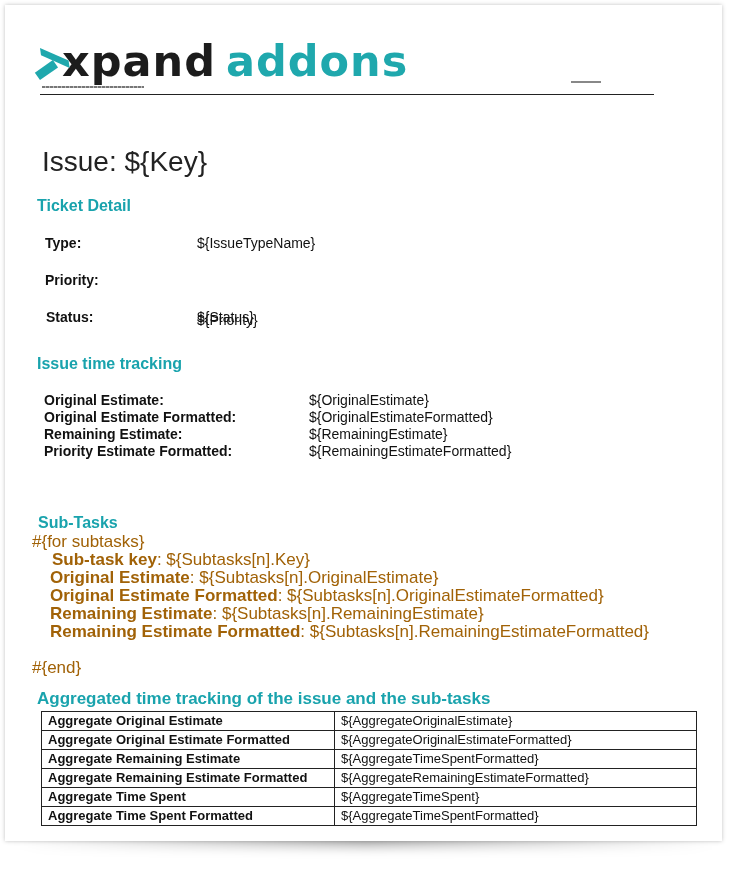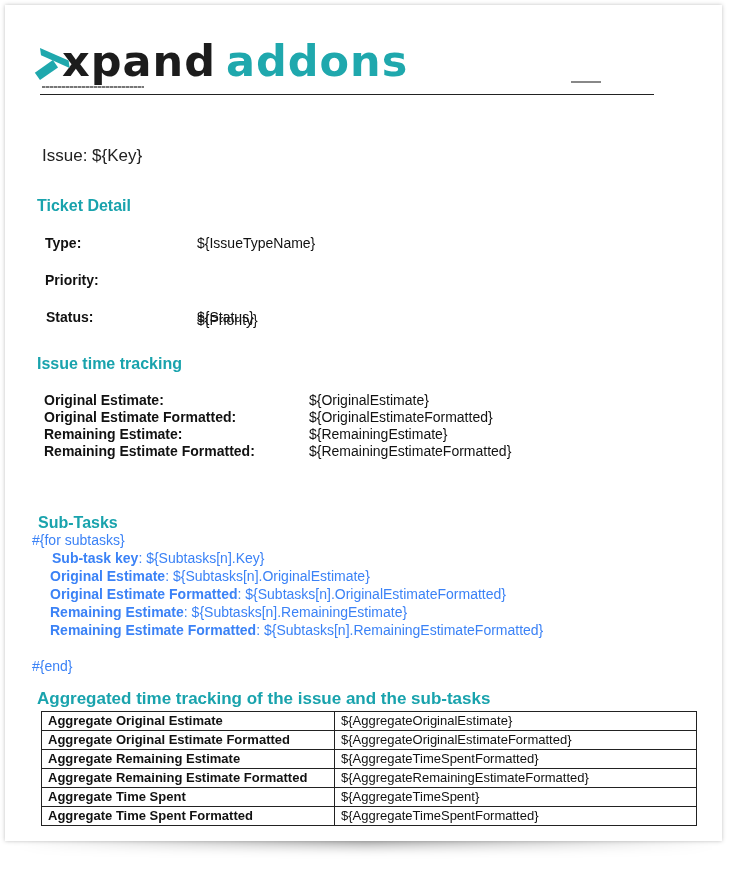--- a/index.html
+++ b/index.html
@@ -18,29 +18,29 @@
     .logo-x { position: relative; width: 22px; height: 46px; margin-right: 2px; }
     .logo-x .arm1, .logo-x .arm2 { position: absolute; left: 2px; width: 22px; height: 9px; background: #1fa8ad; }
     .logo-x .arm1 { top: 10px; transform: skewX(40deg) rotate(35deg); transform-origin: left top; }
     .logo-x .arm2 { top: 33px; transform: rotate(-35deg); transform-origin: left bottom; }
     .logo-xpand { font-family: "DejaVu Sans", sans-serif; font-size: 43px; font-weight: bold; color: #1c1c1c; letter-spacing: 1px; line-height: 46px; }
     .logo-addons { font-family: "DejaVu Sans", sans-serif; font-size: 43px; font-weight: bold; color: #1fa8ad; letter-spacing: 1px; line-height: 46px; margin-left: 10px; }
     .tagline { position: absolute; left: 37px; top: 81px; width: 102px; height: 2px; background: repeating-linear-gradient(90deg, #777 0 3px, #bbb 3px 4px); }
     .header-meta { position: absolute; left: 566px; top: 76px; width: 30px; height: 2px; background: #888; }
     .header-rule { position: absolute; left: 35px; top: 89px; width: 614px; height: 1px; background: #222; }
 
-    .issue-title { position: absolute; left: 37px; top: 141px; font-size: 17px; color: #222; }
+    .issue-title { position: absolute; left: 37px; top: 141px; font-size: 28px; color: #222; }
     .h2 { position: absolute; font-size: 16px; font-weight: bold; color: #19a3ad; }
     .h2-big { font-size: 17px; }
 
     .kv { position: absolute; font-size: 14px; color: #111; }
     .kv .k { position: absolute; left: 0; font-weight: bold; white-space: nowrap; }
     .kv .v { position: absolute; white-space: nowrap; }
 
-    .line { position: absolute; font-size: 14px; color: #3b82f6; white-space: nowrap; }
+    .line { position: absolute; font-size: 17px; color: #a16207; white-space: nowrap; }
     .line b { font-weight: bold; }
 
     table.agg { position: absolute; left: 36px; top: 706px; width: 656px; border-collapse: collapse; font-family: "Liberation Sans", sans-serif; font-size: 13px; color: #111; }
     table.agg td { border: 1px solid #222; padding: 1px 6px; height: 16px; line-height: 16px; white-space: nowrap; }
     table.agg td.k { font-weight: bold; width: 280px; }
   </style>
 </head>
 <body>
 
 <div class="page-shadow"></div>
@@ -83,21 +83,21 @@
   </div>
   <div class="kv" style="left:39px; top:404px;">
     <span class="k">Original Estimate Formatted:</span>
     <span class="v" style="left:265px;">${OriginalEstimateFormatted}</span>
   </div>
   <div class="kv" style="left:39px; top:421px;">
     <span class="k">Remaining Estimate:</span>
     <span class="v" style="left:265px;">${RemainingEstimate}</span>
   </div>
   <div class="kv" style="left:39px; top:438px;">
-    <span class="k">Remaining Estimate Formatted:</span>
+    <span class="k">Priority Estimate Formatted:</span>
     <span class="v" style="left:265px;">${RemainingEstimateFormatted}</span>
   </div>
 
   <div class="h2" style="left:33px; top:509px;">Sub-Tasks</div>
   <div class="line" style="left:27px; top:527px;">#{for subtasks}</div>
 
   <div class="line" style="left:47px; top:545px;">
     <b>Sub-task key</b><span>: ${Subtasks[n].Key}</span>
   </div>
   <div class="line" style="left:45px; top:563px;">

